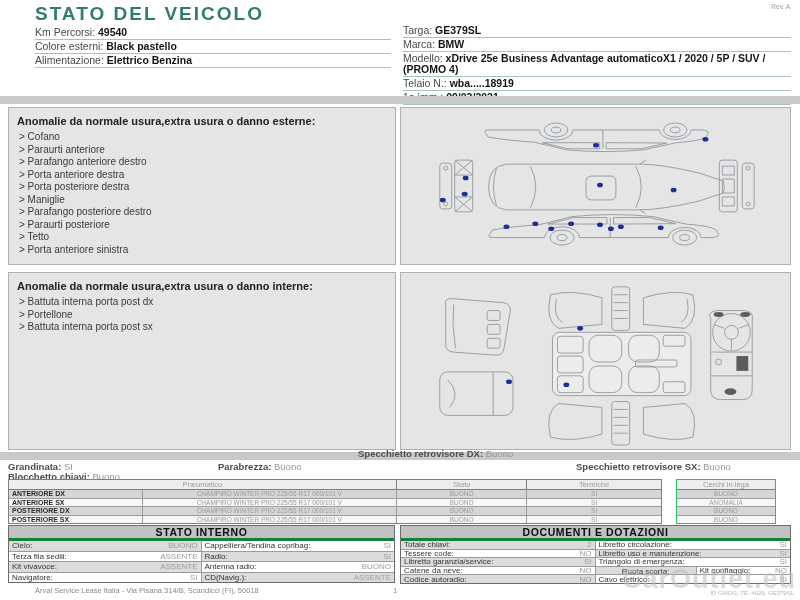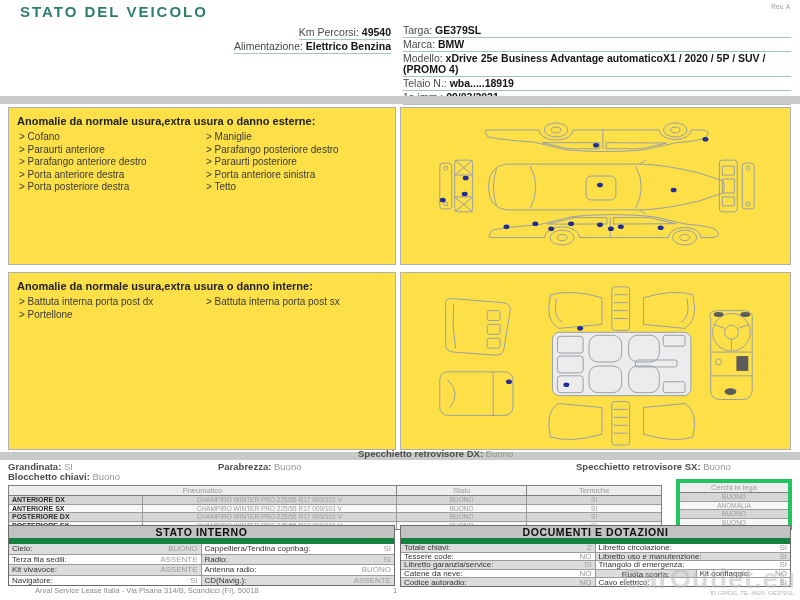--- a/index.html
+++ b/index.html
@@ -1,41 +1,41 @@
 <!DOCTYPE html>
 <html><head>
 <meta charset="utf-8">
 <style>
   html,body{margin:0;padding:0;background:#fff;}
   body{width:800px;height:600px;position:relative;overflow:hidden;
        font-family:"Liberation Sans",sans-serif;-webkit-font-smoothing:antialiased;}
   .page{position:absolute;inset:0;background:#fff;}
 
   
-  .doc-title{position:absolute;left:20px;top:3px;font-size:15px;font-weight:bold;
+  .doc-title{position:absolute;left:35px;top:3px;font-size:19px;font-weight:bold;
              color:#2e7d6f;letter-spacing:2px;}
   .rev{position:absolute;right:10px;top:3px;font-size:6.5px;color:#9a9a9a;}
   .hrows{position:absolute;display:flex;flex-direction:column;}
-  #header-left-rows{left:35px;top:26px;width:356px;align-items:flex-end;}
+  #header-left-rows{left:35px;top:26px;width:356px;}
   #header-right-rows{left:403px;top:24px;width:388px;}
   .hrow{border-bottom:1px solid #a9c3bd;padding:1px 0;font-size:10.5px;line-height:11px;color:#4a4a4a;}
   .hrow b{color:#141414;}
 
   
   .bar{position:absolute;left:0;width:800px;height:8px;background:#c9c9c9;}
   #bar-top{top:96px;} #bar-bottom{top:452px;}
 
   
-  .abox{position:absolute;border:1px solid #b0b0b0;background:#fde047;box-sizing:border-box;}
+  .abox{position:absolute;border:1px solid #b0b0b0;background:#e5e5e5;box-sizing:border-box;}
   #ext-text{left:8px;top:107px;width:388px;height:158px;}
   #ext-diag{left:400px;top:107px;width:391px;height:158px;}
   #int-text{left:8px;top:272px;width:388px;height:178px;}
   #int-diag{left:400px;top:272px;width:391px;height:178px;}
   .atitle{font-size:11px;font-weight:bold;color:#222;padding:7px 8px 4px;}
-  .acols{display:flex;padding:0 2px 0 10px;}
+  .acols{display:flex;padding:0 2px 0 10px;flex-direction:column;}
   .acol{width:50%;}
   .aitem{font-size:10px;color:#3a3a3a;line-height:12.5px;white-space:nowrap;}
   .diag{display:block;width:100%;height:100%;}
   .diag path,.diag rect,.diag circle,.diag line,.diag ellipse{vector-effect:non-scaling-stroke;}
   .lineart{stroke:#9aa0a6;fill:none;stroke-width:1;}
   .seatfill{fill:#ececec;stroke:#9aa0a6;stroke-width:1;}
   .darkbit{fill:#5c5c5c;stroke:none;}
 
   
   .cond{position:absolute;font-size:9.5px;white-space:nowrap;}
@@ -56,34 +56,34 @@
   .th-stato{width:20%;border-right:1px solid #7f7f7f;}
   .th-term{width:20.5%;}
   .t-row{display:flex;height:7.5px;border-bottom:1px solid #9c9c9c;background:#f7f7f7;}
   .t-row:last-child{border-bottom:none;}
   .t-row.odd{background:#d6d6d6;}
   .t-row div{box-sizing:border-box;line-height:7.5px;overflow:hidden;white-space:nowrap;}
   .t-pos{width:20.5%;font-size:7px;font-weight:bold;color:#2a2a2a;padding-left:3px;border-right:1px solid #9c9c9c;}
   .t-tire{width:39%;font-size:6.5px;color:#9c9c9c;text-align:center;border-right:1px solid #9c9c9c;}
   .t-stato{width:20%;font-size:6.5px;color:#9c9c9c;text-align:center;border-right:1px solid #9c9c9c;}
   .t-term{width:20.5%;font-size:6.5px;color:#9c9c9c;text-align:center;}
-  .cerchi{margin-left:14px;width:116px;border:4px solid #22c55e;box-sizing:border-box;}
+  .cerchi{margin-left:14px;width:100px;border:1px solid #22c55e;box-sizing:border-box;}
   .c-head{height:9px;background:#ededed;border-bottom:1px solid #7f7f7f;font-size:7.5px;color:#9c9c9c;
           text-align:center;line-height:9px;}
   .c-row{height:7.5px;border-bottom:1px solid #9c9c9c;background:#f7f7f7;font-size:6.5px;color:#9c9c9c;
          text-align:center;line-height:7.5px;}
   .c-row:last-child{border-bottom:none;}
   .c-row.odd{background:#d6d6d6;}
 
   
   .kv-table{position:absolute;border:1px solid #6b6b6b;box-sizing:border-box;background:#fff;}
   #stato-table{left:8px;top:525px;width:387px;}
   #doc-table{left:400px;top:525px;width:391px;}
   .kv-head{background:#c2c2c2;text-align:center;font-weight:bold;font-size:10.5px;color:#0d0d0d;
-           height:12px;line-height:12px;border-bottom:6px solid #15803d;letter-spacing:.6px;}
+           height:12px;line-height:12px;border-bottom:3px solid #15803d;letter-spacing:.6px;}
   .kv-row{display:flex;border-bottom:1px solid #9b9b9b;}
   .kv-rows .kv-row:last-child{border-bottom:none;}
   #stato-table .kv-row{height:9.5px;}
   #doc-table .kv-row{height:7.6px;}
   .kv-cell{display:flex;justify-content:space-between;align-items:center;box-sizing:border-box;
            border-right:1px solid #9b9b9b;padding:0 3px;overflow:hidden;white-space:nowrap;}
   .kv-cell:last-child{border-right:none;}
   .kv-rows .kv-row:nth-child(odd) .kv-cell:nth-child(odd){background:#dcdcdc;}
   .kv-rows .kv-row:nth-child(even) .kv-cell:nth-child(even){background:#dcdcdc;}
   .kv-label{font-size:8px;color:#333;}
@@ -99,20 +99,21 @@
 </head>
 <body>
 
 <div class="page">
 
   <div class="doc-title">STATO DEL VEICOLO</div>
   <div class="rev">Rev. A</div>
 
   <div class="hrows" id="header-left-rows">
       <div class="hrow"><span>Km Percorsi: </span><b>49540</b></div>
+      <div class="hrow"><span>Colore esterni: </span><b>Black pastello</b></div>
       <div class="hrow"><span>Alimentazione: </span><b>Elettrico Benzina</b></div>
     </div>
   <div class="hrows" id="header-right-rows">
       <div class="hrow"><span>Targa: </span><b>GE379SL</b></div>
       <div class="hrow"><span>Marca: </span><b>BMW</b></div>
       <div class="hrow"><span>Modello: </span><b>xDrive 25e Business Advantage automaticoX1 / 2020 / 5P / SUV / (PROMO 4)</b></div>
       <div class="hrow"><span>Telaio N.: </span><b>wba.....18919</b></div>
       <div class="hrow"><span>1a imm.: </span><b>09/03/2021</b></div>
     </div>
 
@@ -125,22 +126,22 @@
           <div class="aitem">&gt;  Cofano</div>
           <div class="aitem">&gt;  Paraurti anteriore</div>
           <div class="aitem">&gt;  Parafango anteriore destro</div>
           <div class="aitem">&gt;  Porta anteriore destra</div>
           <div class="aitem">&gt;  Porta posteriore destra</div>
         </div>
       <div class="acol" id="ext-items-right">
           <div class="aitem">&gt;  Maniglie</div>
           <div class="aitem">&gt;  Parafango posteriore destro</div>
           <div class="aitem">&gt;  Paraurti posteriore</div>
+          <div class="aitem">&gt;  Tetto</div>
           <div class="aitem">&gt;  Porta anteriore sinistra</div>
-          <div class="aitem">&gt;  Tetto</div>
         </div>
     </div>
   </div>
 
   <div class="abox" id="ext-diag">
     <svg class="diag" viewBox="0 0 391 156">
 
       <g class="lineart" transform="translate(82,46) scale(1.07,-0.64)">
         <path d="M2,36 L5,27 Q20,22 48,19 L78,7 Q115,1 152,7 L182,18 Q206,21 210,27 L212,33 Q212,37 206,38 L196,38 A15,15 0 0 0 166,38 L85,38 A16,16 0 0 0 53,38 L7,38 Q2,38 2,36 Z"></path>
         <circle cx="69" cy="38" r="11"></circle>

